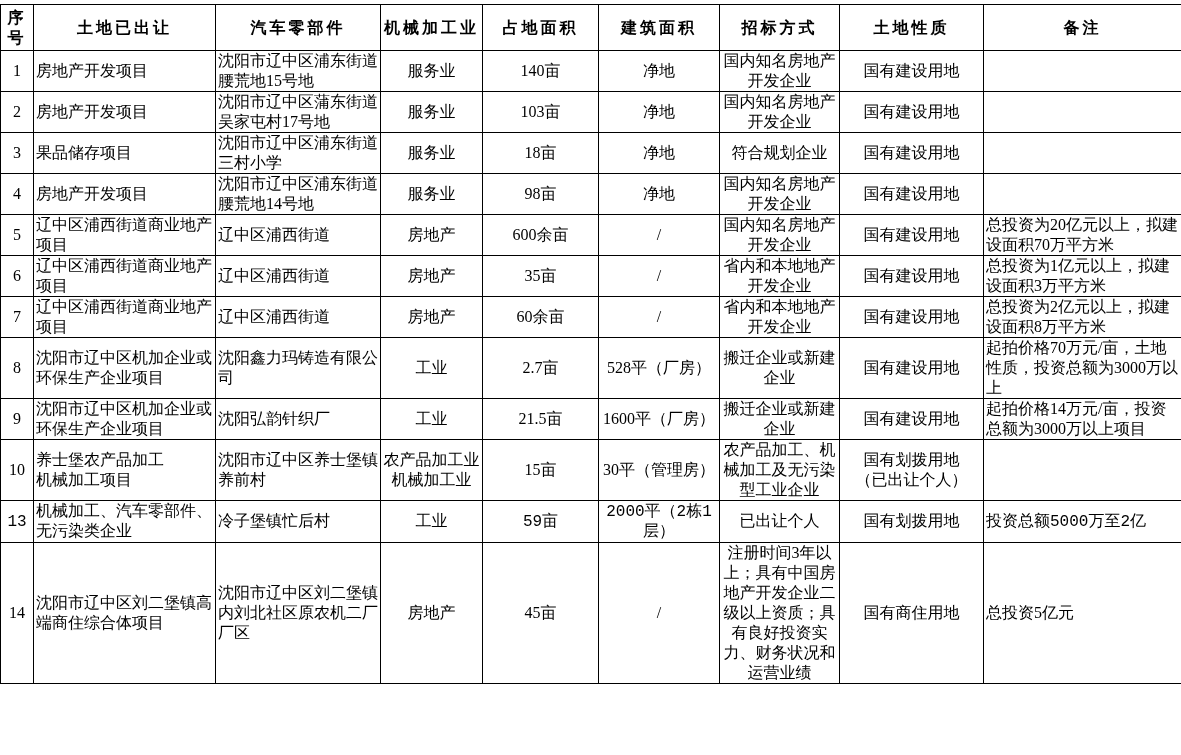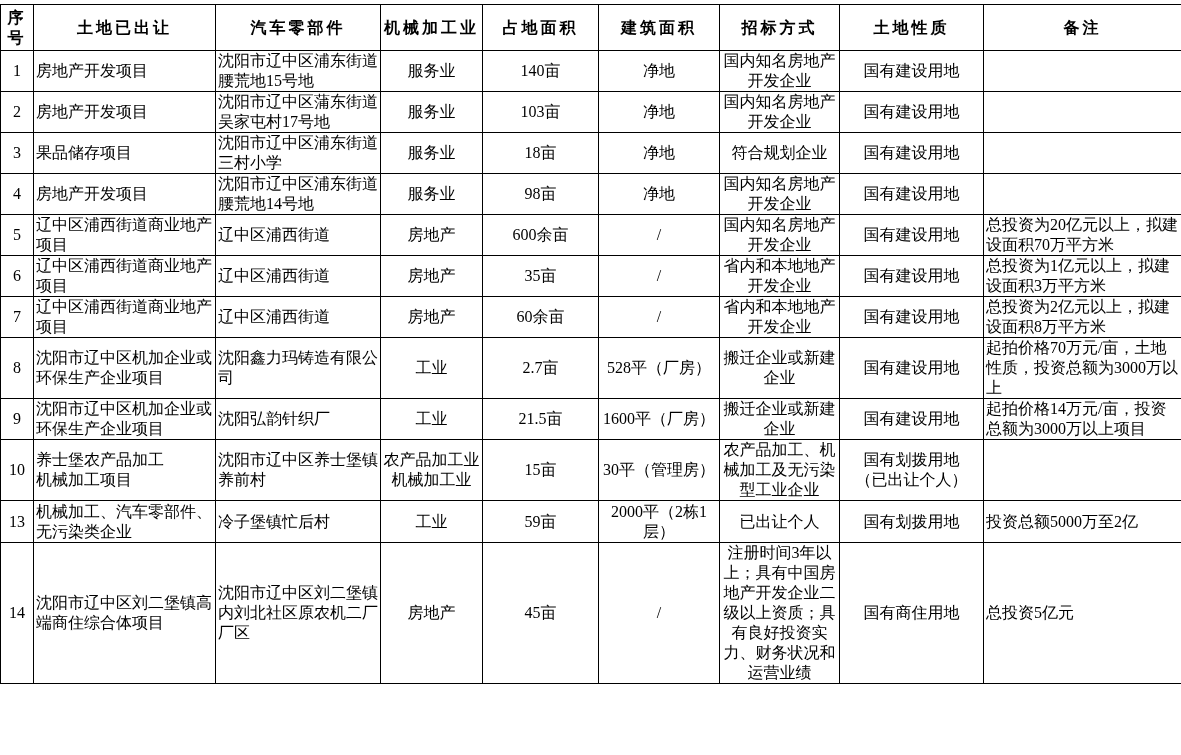--- a/index.html
+++ b/index.html
@@ -178,21 +178,21 @@
         <td class="col-l">沈阳市辽中区养士堡镇养前村</td>
         <td class="col-c">农产品加工业
 机械加工业</td>
         <td class="col-c">15亩</td>
         <td class="col-c">30平（管理房）</td>
         <td class="col-c">农产品加工、机械加工及无污染型工业企业</td>
         <td class="col-c">国有划拨用地
 （已出让个人）</td>
         <td class="col-l"></td>
       </tr>
-      <tr style="height: 42px;">
+      <tr style="height: 42px; font-family: Liberation Mono, monospace;">
         <td class="col-c">13</td>
         <td class="col-l">机械加工、汽车零部件、无污染类企业</td>
         <td class="col-l">冷子堡镇忙后村</td>
         <td class="col-c">工业</td>
         <td class="col-c">59亩</td>
         <td class="col-c">2000平（2栋1层）</td>
         <td class="col-c">已出让个人</td>
         <td class="col-c">国有划拨用地</td>
         <td class="col-l">投资总额5000万至2亿</td>
       </tr>

